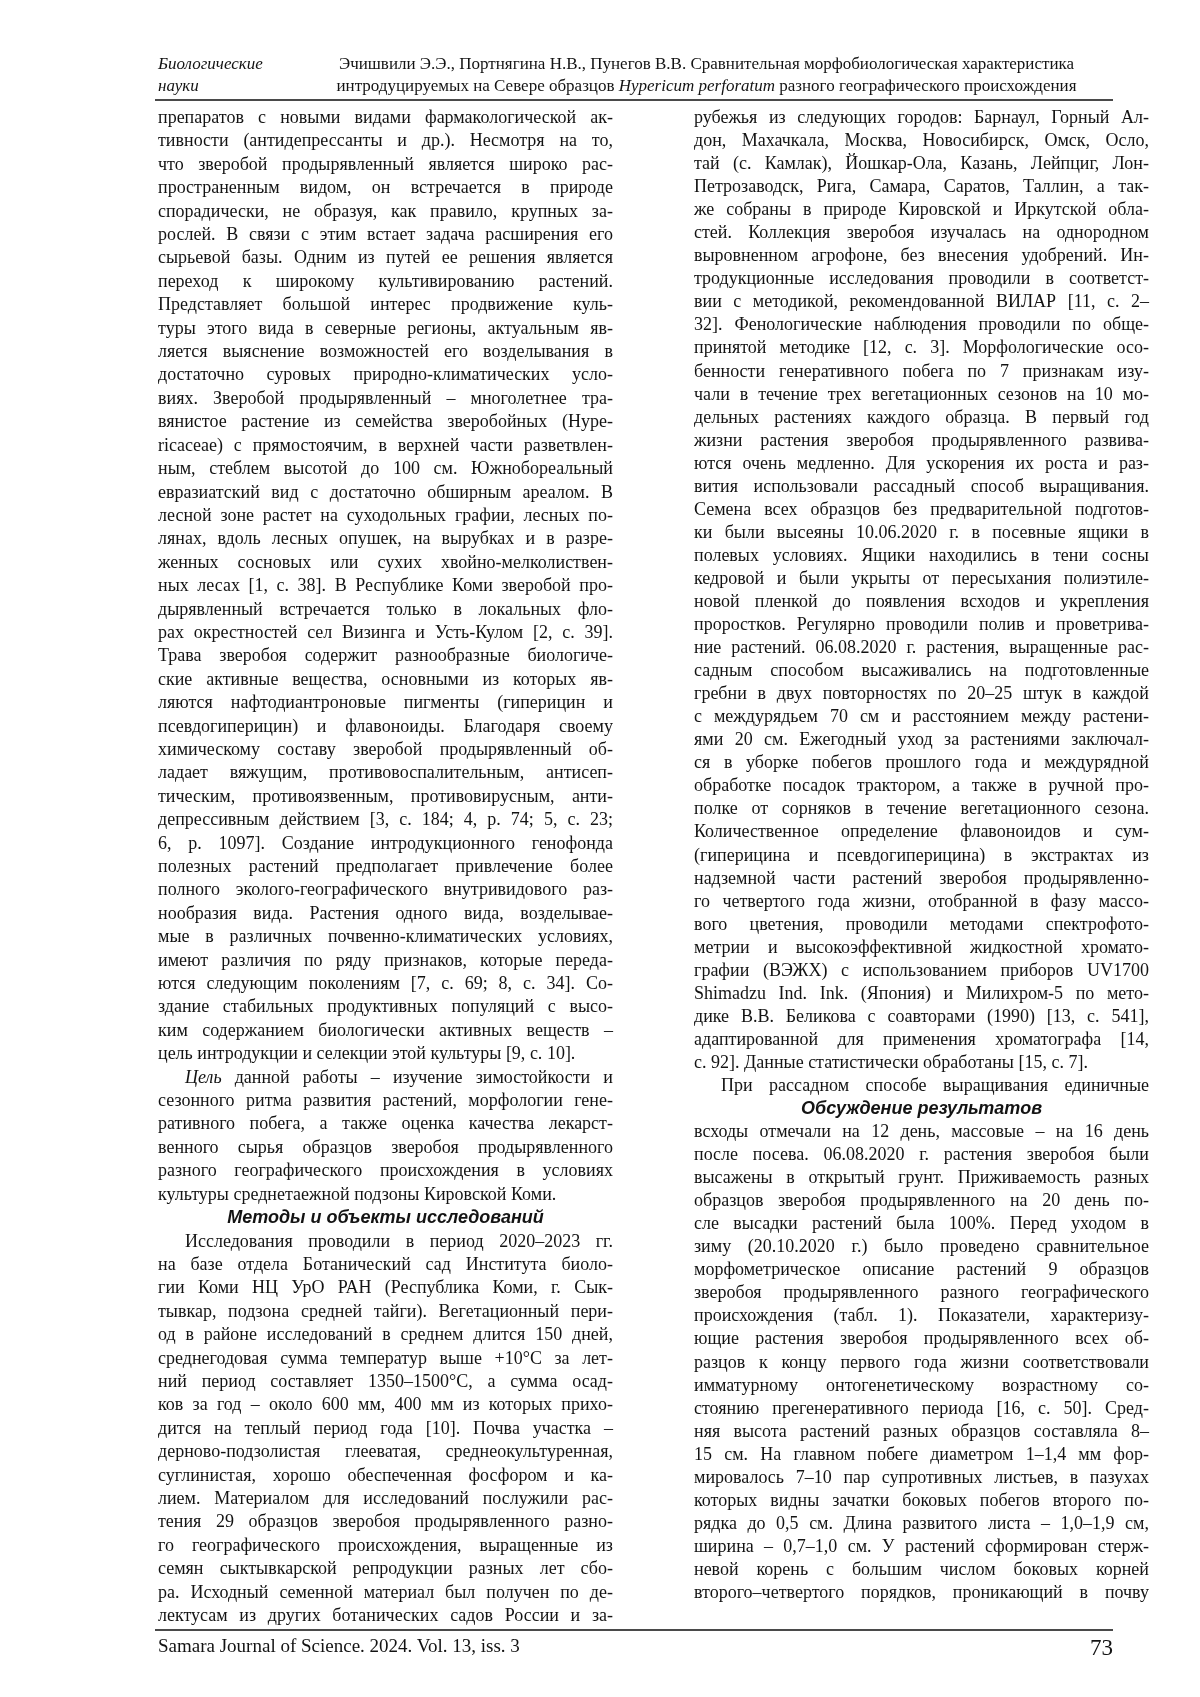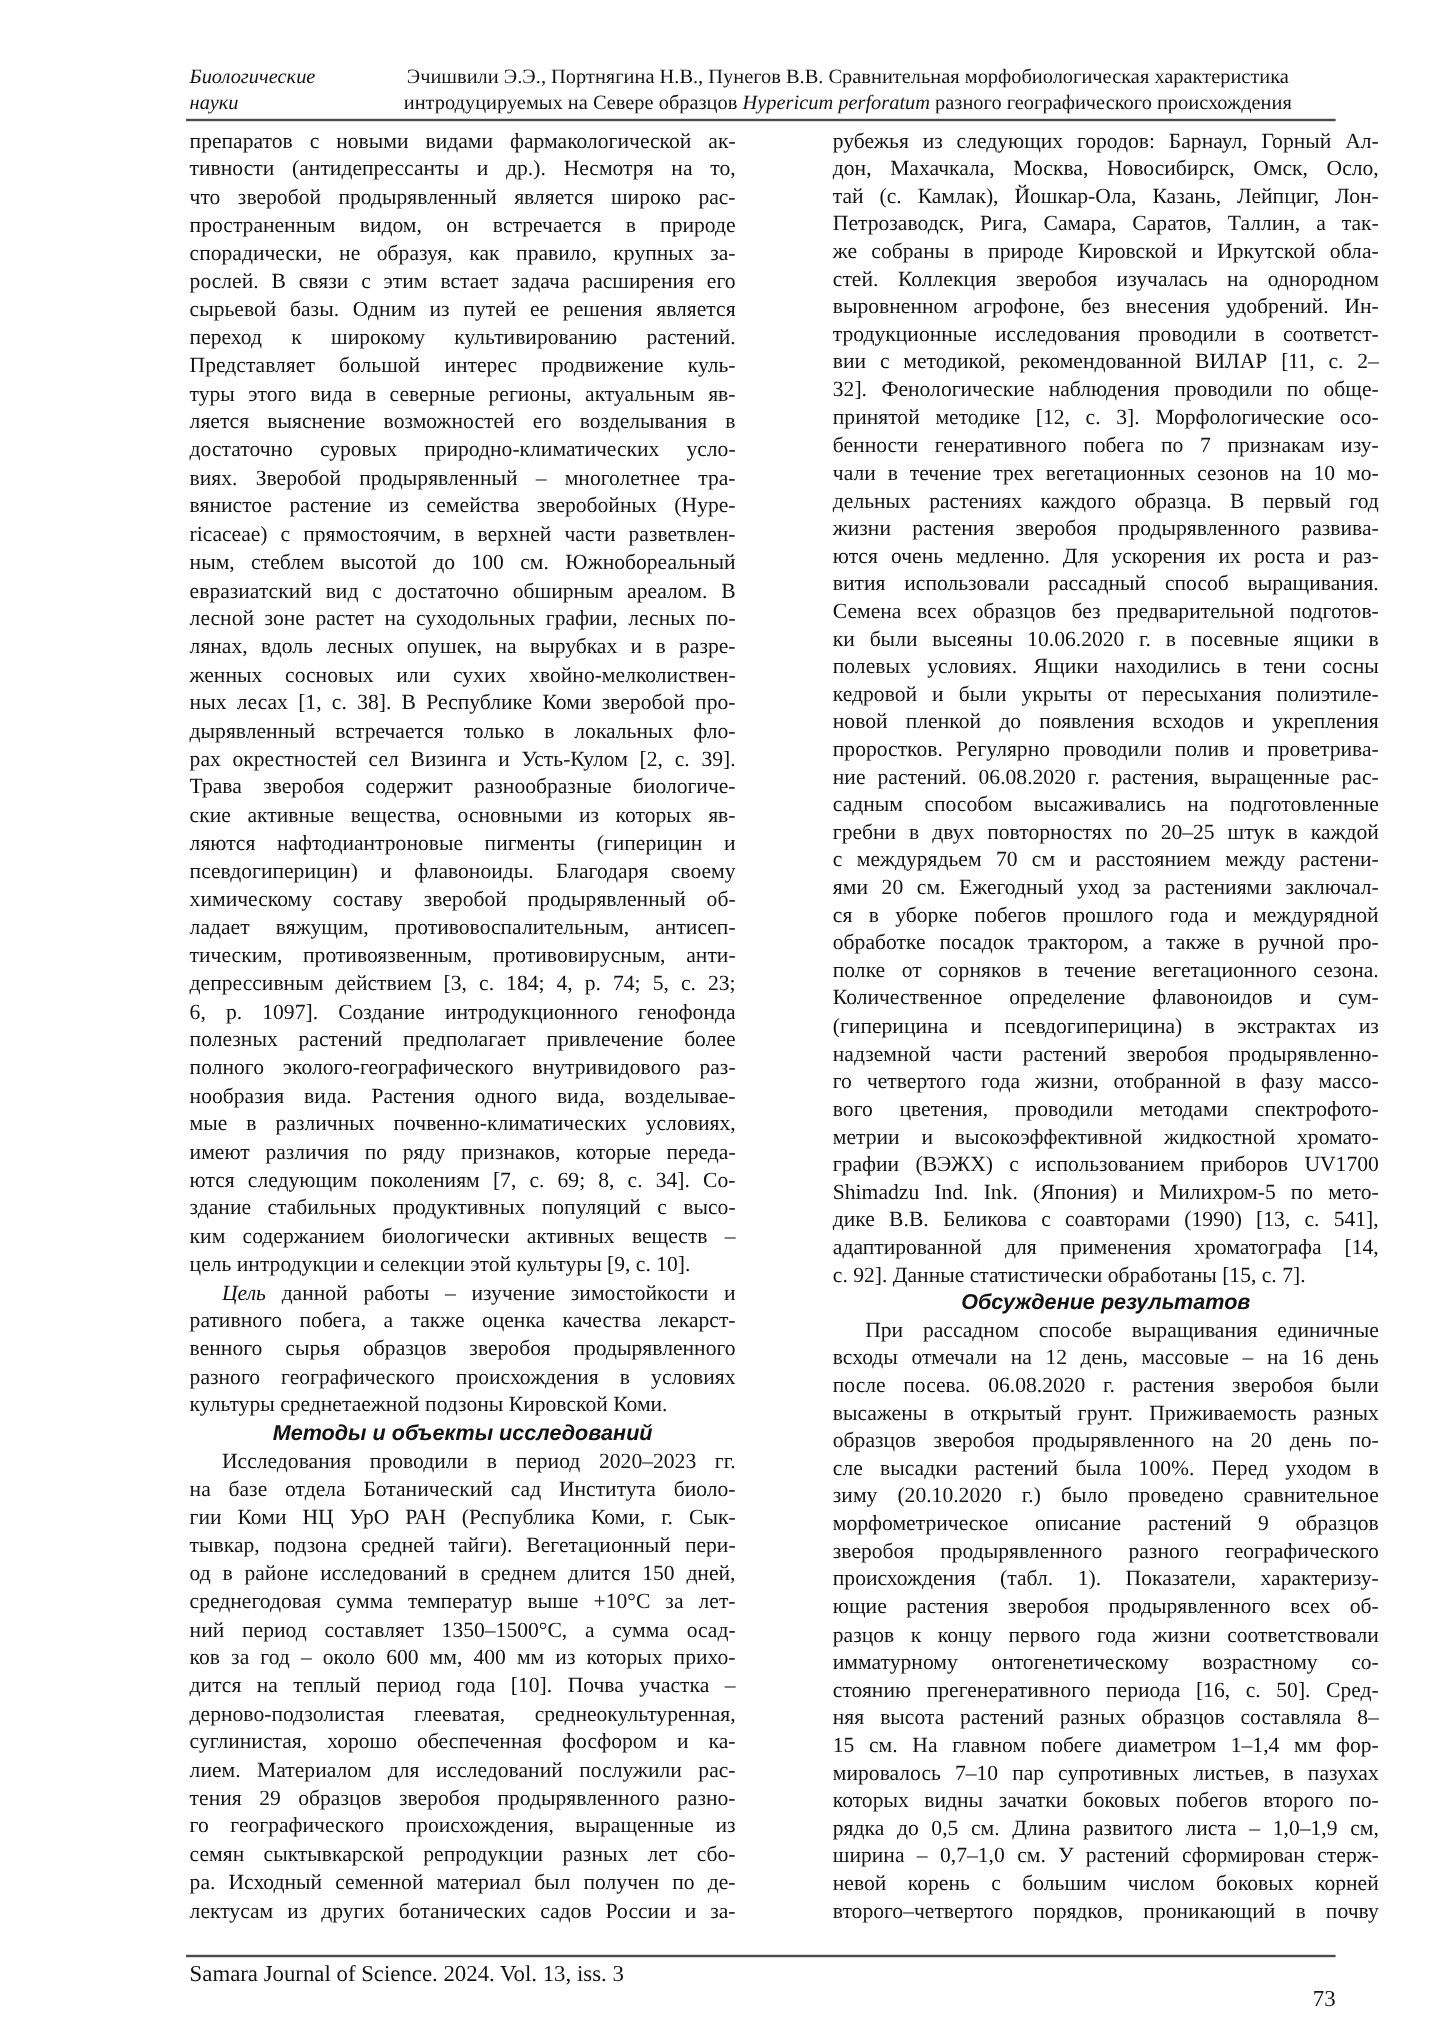--- a/index.html
+++ b/index.html
@@ -15,21 +15,21 @@
   #col-left{left:158px;--lh:23.42px;}
   #col-right{left:658px;margin-left:36px;--lh:23.06px;}
   .line{height:var(--lh);line-height:var(--lh);}
   .jf{display:flex;justify-content:space-between;}
   .jf span{white-space:nowrap;}
   .ind{padding-left:27px;}
   .last{white-space:nowrap;}
   .heading{text-align:center;font-family:"Liberation Sans","DejaVu Sans",sans-serif;
            font-style:italic;font-weight:600;font-size:18px;white-space:nowrap;}
   .foot-left{position:absolute;left:158px;top:1635px;font-size:19px;}
-  .foot-right{position:absolute;right:87px;top:1635px;font-size:19px;margin-top:21px;}
+  .foot-right{position:absolute;right:87px;top:1635px;font-size:23px;}
 </style>
 </head>
 <body>
 
 <div class="page">
 
   <div class="hdr-left">
     <div>Биологические</div>
     <div>науки</div>
   </div>
@@ -384,20 +384,28 @@
       <div class="line jf ind">
         <span class="it">Цель</span>
         <span>данной</span>
         <span>работы</span>
         <span>–</span>
         <span>изучение</span>
         <span>зимостойкости</span>
         <span>и</span>
       </div>
       <div class="line jf">
+        <span>сезонного</span>
+        <span>ритма</span>
+        <span>развития</span>
+        <span>растений,</span>
+        <span>морфологии</span>
+        <span>гене-</span>
+      </div>
+      <div class="line jf">
         <span>ративного</span>
         <span>побега,</span>
         <span>а</span>
         <span>также</span>
         <span>оценка</span>
         <span>качества</span>
         <span>лекарст-</span>
       </div>
       <div class="line jf">
         <span>венного</span>
@@ -926,28 +934,28 @@
         <span>541],</span>
       </div>
       <div class="line jf">
         <span>адаптированной</span>
         <span>для</span>
         <span>применения</span>
         <span>хроматографа</span>
         <span>[14,</span>
       </div>
       <div class="line last"><span>с.</span> <span>92].</span> <span>Данные</span> <span>статистически</span> <span>обработаны</span> <span>[15,</span> <span>с.</span> <span>7].</span></div>
-      <div class="line heading">Обсуждение результатов</div>
       <div class="line jf ind">
         <span>При</span>
         <span>рассадном</span>
         <span>способе</span>
         <span>выращивания</span>
         <span>единичные</span>
       </div>
+      <div class="line heading">Обсуждение результатов</div>
       <div class="line jf">
         <span>всходы</span>
         <span>отмечали</span>
         <span>на</span>
         <span>12</span>
         <span>день,</span>
         <span>массовые</span>
         <span>–</span>
         <span>на</span>
         <span>16</span>

